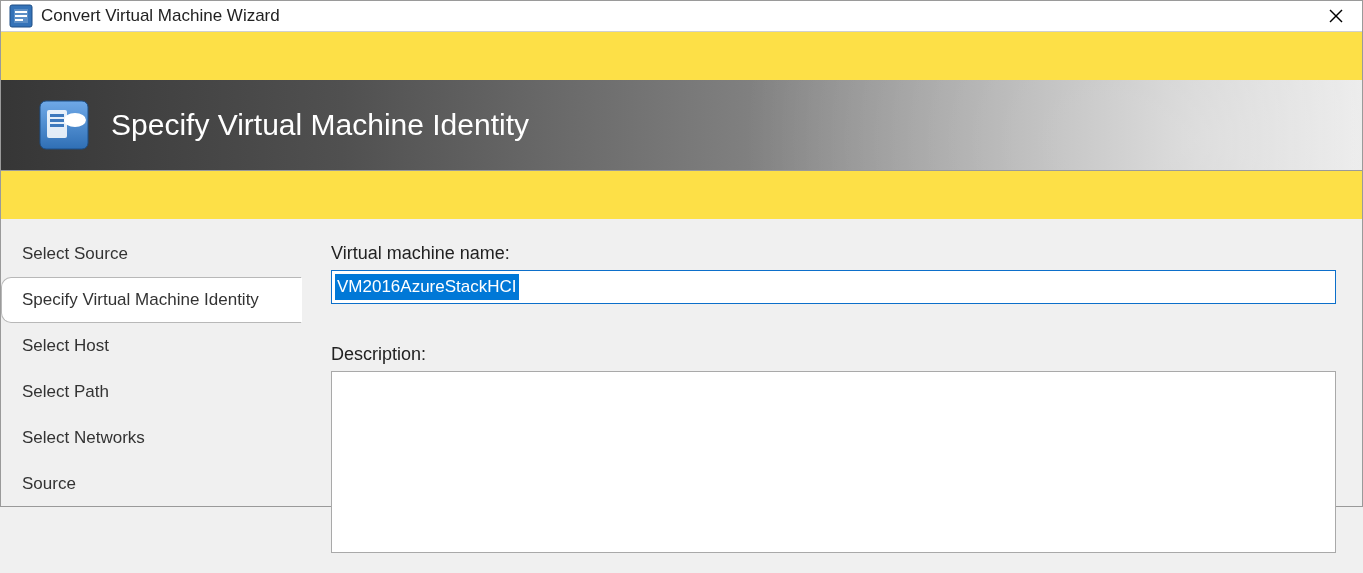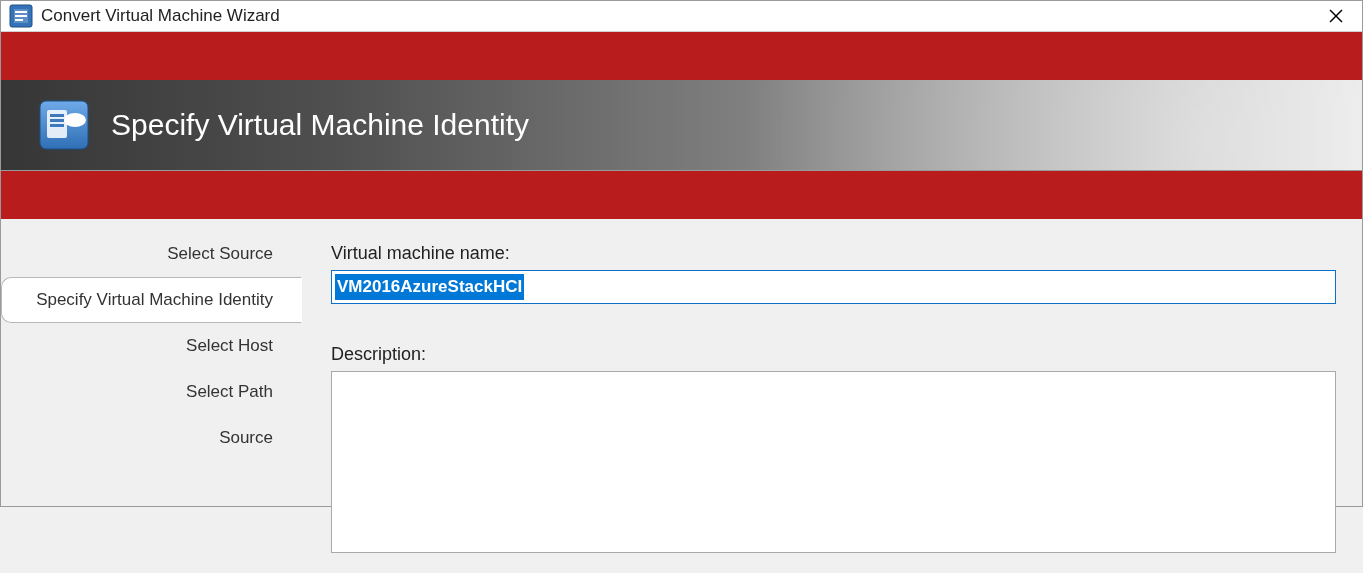--- a/index.html
+++ b/index.html
@@ -6,21 +6,21 @@
   html, body {
     margin: 0; padding: 0;
     width: 1363px; height: 573px;
     font-family: "Segoe UI", Tahoma, sans-serif;
     background: #f0f0f0;
     overflow: hidden;
   }
   .window {
     width: 1363px; height: 507px;
     border: 1px solid #9a9a9a;
-    background: #b91c1c;
+    background: #fde047;
     display: flex;
     flex-direction: column;
     gap: 48px;
   }
   
   .titlebar {
     height: 38px;
     background: #ffffff;
     display: flex;
     align-items: center;
@@ -85,28 +85,27 @@
     width: 300px;
     background: #f0f0f0;
     padding-top: 12px;
     position: relative;
   }
   .sidebar ul {
     list-style: none;
     margin: 0; padding: 0;
   }
   .sidebar li {
-    padding: 12px 28px;
+    padding: 12px 20px;
     font-size: 17px;
     color: #333;
     cursor: pointer;
     border: 1px solid transparent;
     border-radius: 6px 6px 0 0;
     margin-right: -1px;
-    text-align: right;
   }
   .sidebar li.active {
     background: #ffffff;
     border: 1px solid #b8b8b8;
     border-right: 1px solid #ffffff;
     border-top-left-radius: 10px;
     border-bottom-left-radius: 10px;
     border-top-right-radius: 0;
     border-bottom-right-radius: 0;
     position: relative;
@@ -121,21 +120,20 @@
   .form-row { margin-bottom: 40px; }
   .form-label {
     font-size: 18px;
     color: #222;
     display: block;
     margin-bottom: 6px;
   }
   .vm-name-wrap {
     position: relative;
     width: 100%;
-    font-weight: bold;
   }
   .vm-name-input {
     width: 100%;
     height: 34px;
     border: 1px solid #0c6fca;
     background: #fff;
     padding: 0;
   }
   .vm-name-selected {
     position: absolute;
@@ -204,20 +202,21 @@
   </div>
 
   <div class="body">
 
     <nav class="sidebar">
       <ul>
         <li><span>Select Source</span></li>
         <li class="active"><span>Specify Virtual Machine Identity</span></li>
         <li><span>Select Host</span></li>
         <li><span>Select Path</span></li>
+        <li><span>Select Networks</span></li>
         <li><span>Source</span></li>
       </ul>
     </nav>
 
     <div class="content">
 
       <div class="form-row">
         <label class="form-label">Virtual machine name:</label>
         <div class="vm-name-wrap">
           <div class="vm-name-input"></div>

